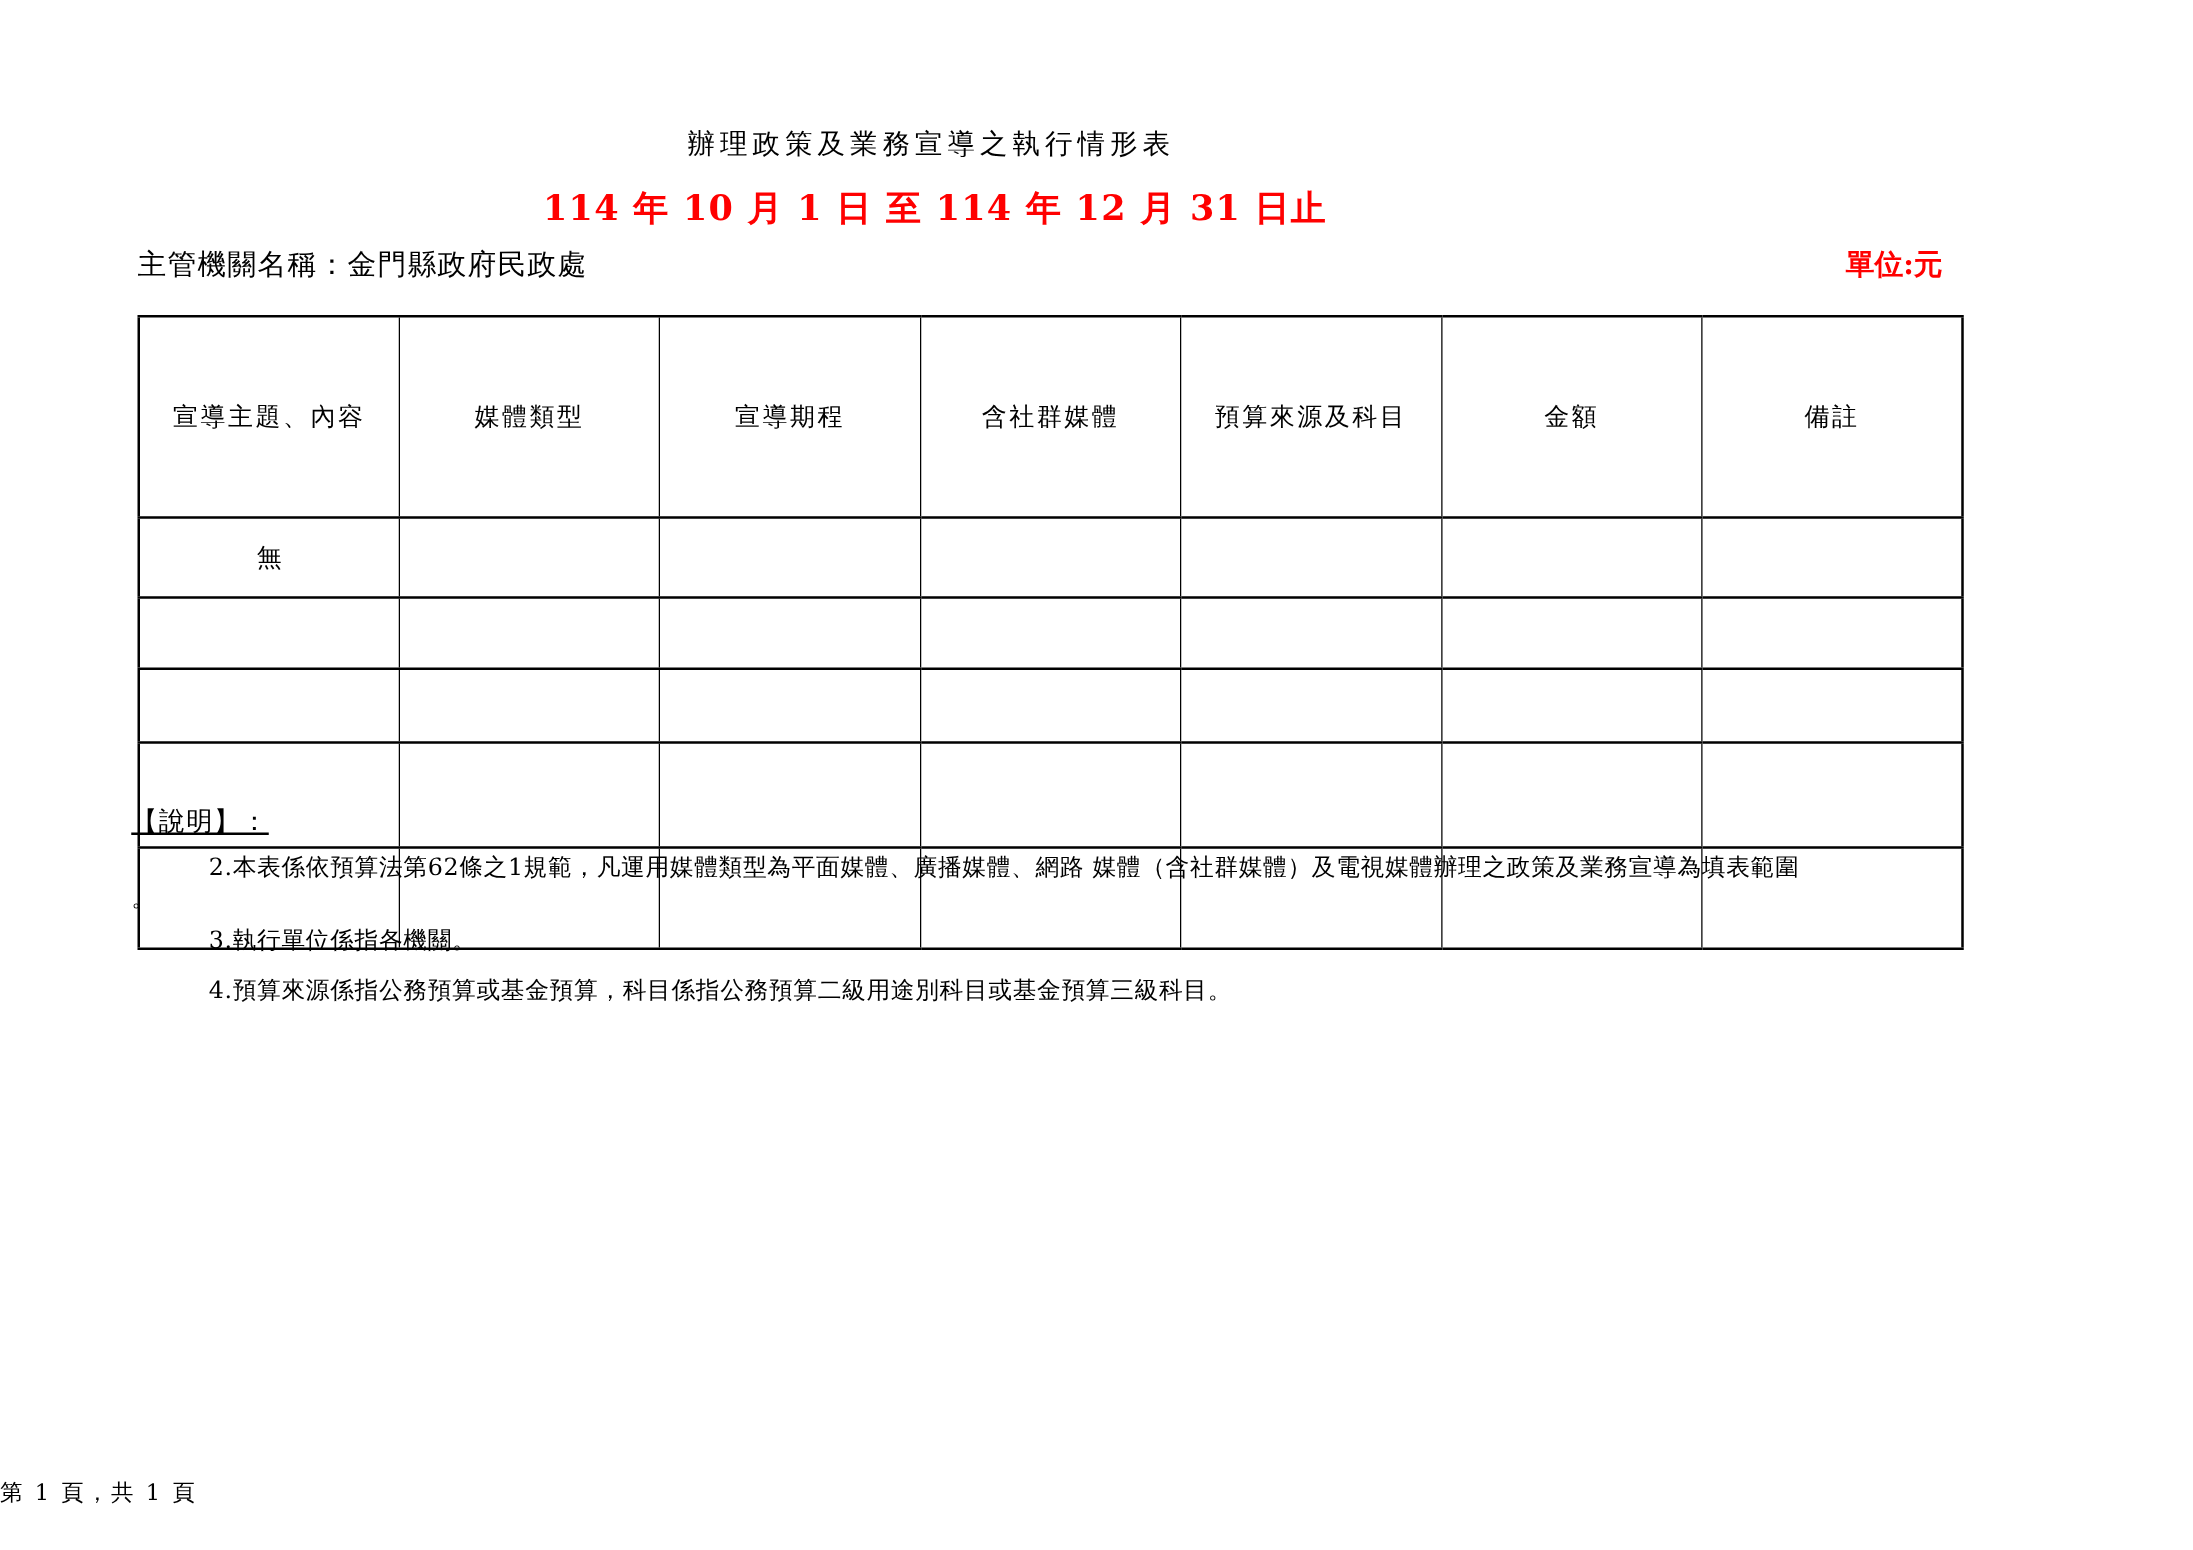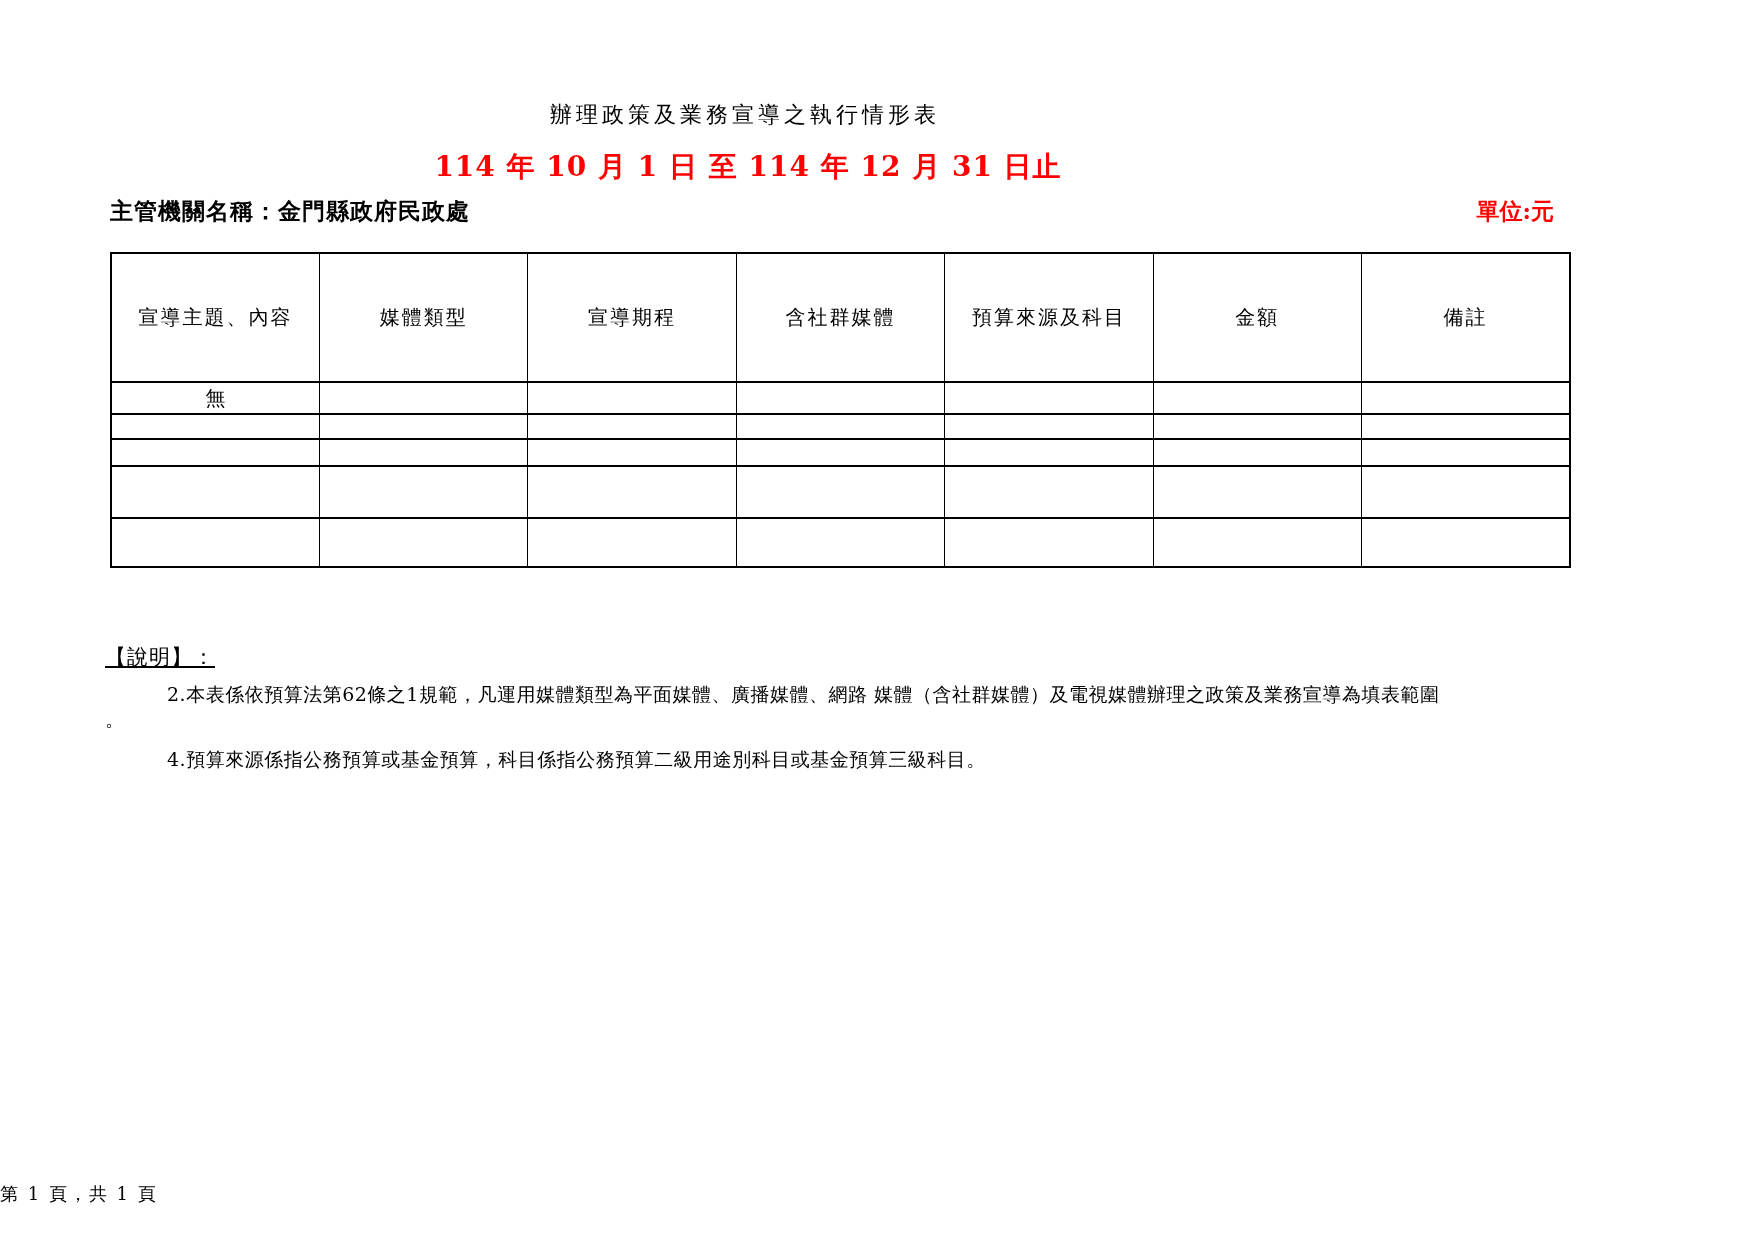--- a/index.html
+++ b/index.html
@@ -36,21 +36,21 @@
     font-weight: bold;
     letter-spacing: 1px;
     color: #ff0000;
     font-family: "DejaVu Serif", "Liberation Serif", serif;
   }
   .agency-label {
     position: absolute;
     left: 110px;
     top: 196px;
     font-size: 23px;
-    font-weight: bold;
+    font-weight: normal;
     letter-spacing: 1px;
   }
   .unit-label {
     position: absolute;
     right: 200px;
     top: 196px;
     font-size: 23px;
     font-weight: bold;
     color: #ff0000;
   }
@@ -61,21 +61,21 @@
     width: 1461px;
     border-collapse: collapse;
     table-layout: fixed;
     border: 2px solid #000000;
   }
   table.report th, table.report td {
     border-left: 1px solid #000000;
     border-right: 1px solid #000000;
     border-top: 2px solid #000000;
     border-bottom: 2px solid #000000;
-    padding: 0;
+    padding: 16px;
     font-size: 20px;
     font-weight: normal;
     overflow: hidden;
   }
   table.report th {
     height: 127px;
     text-align: center;
     vertical-align: middle;
     letter-spacing: 2px;
   }
@@ -197,16 +197,17 @@
       <td></td>
       <td></td>
     </tr>
   </tbody>
 </table>
 
 <div class="notes">
   <div class="notes-heading">【說明】：</div>
   <div class="note-item gap-sm">2.本表係依預算法第62條之1規範，凡運用媒體類型為平面媒體、廣播媒體、網路 媒體（含社群媒體）及電視媒體辦理之政策及業務宣導為填表範圍</div>
   <div class="note-item note-wrap-period">。</div>
+  <div class="note-item gap-md">3.執行單位係指各機關。</div>
   <div class="note-item gap-lg">4.預算來源係指公務預算或基金預算，科目係指公務預算二級用途別科目或基金預算三級科目。</div>
 </div>
 
 <div class="page-footer">第 1 頁，共 1 頁</div>
 
 </body></html>

